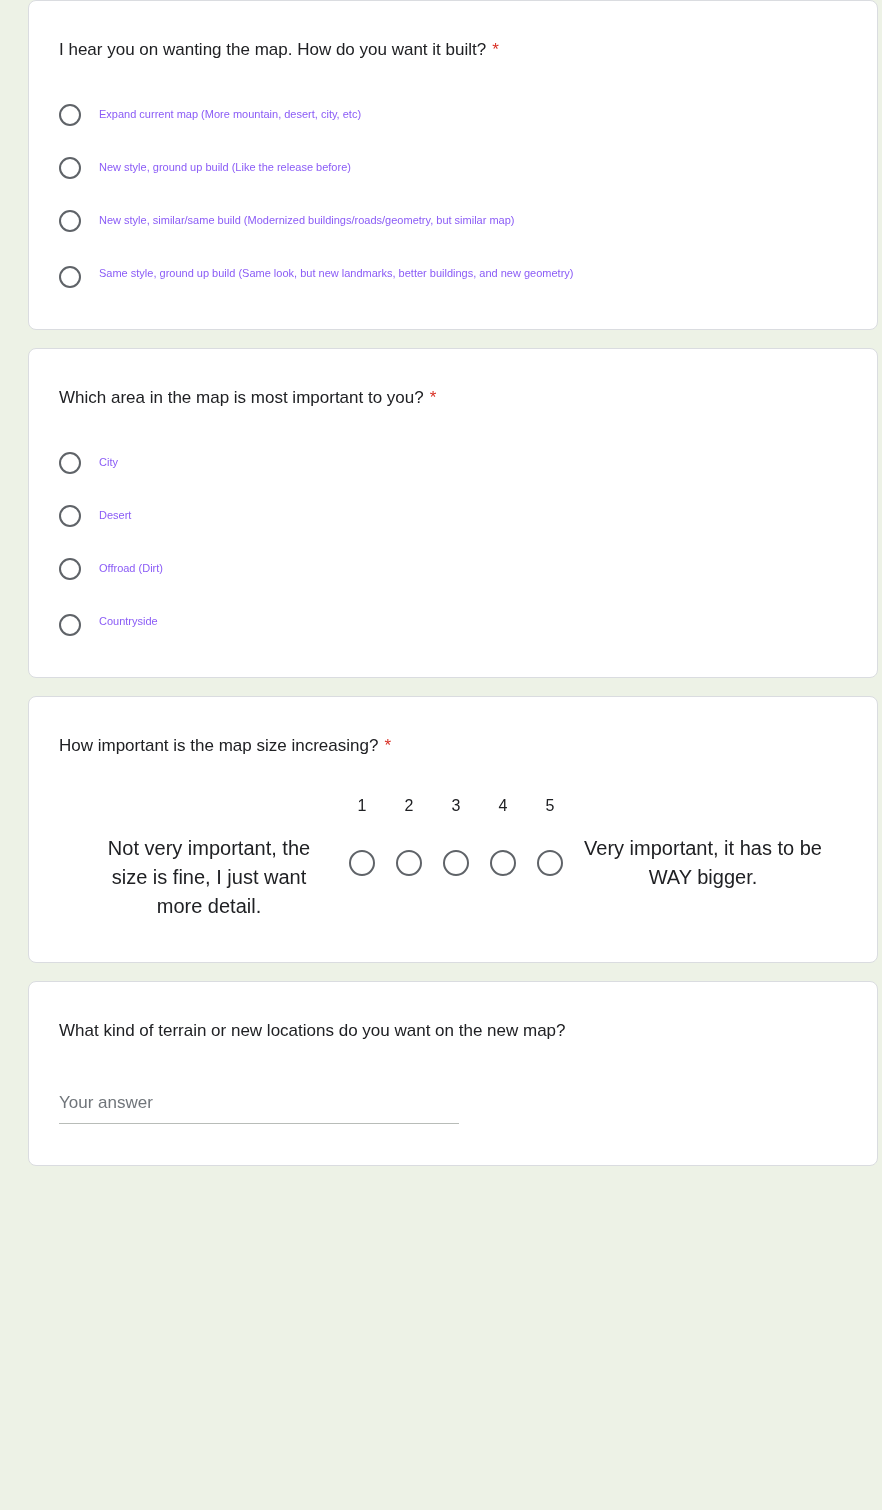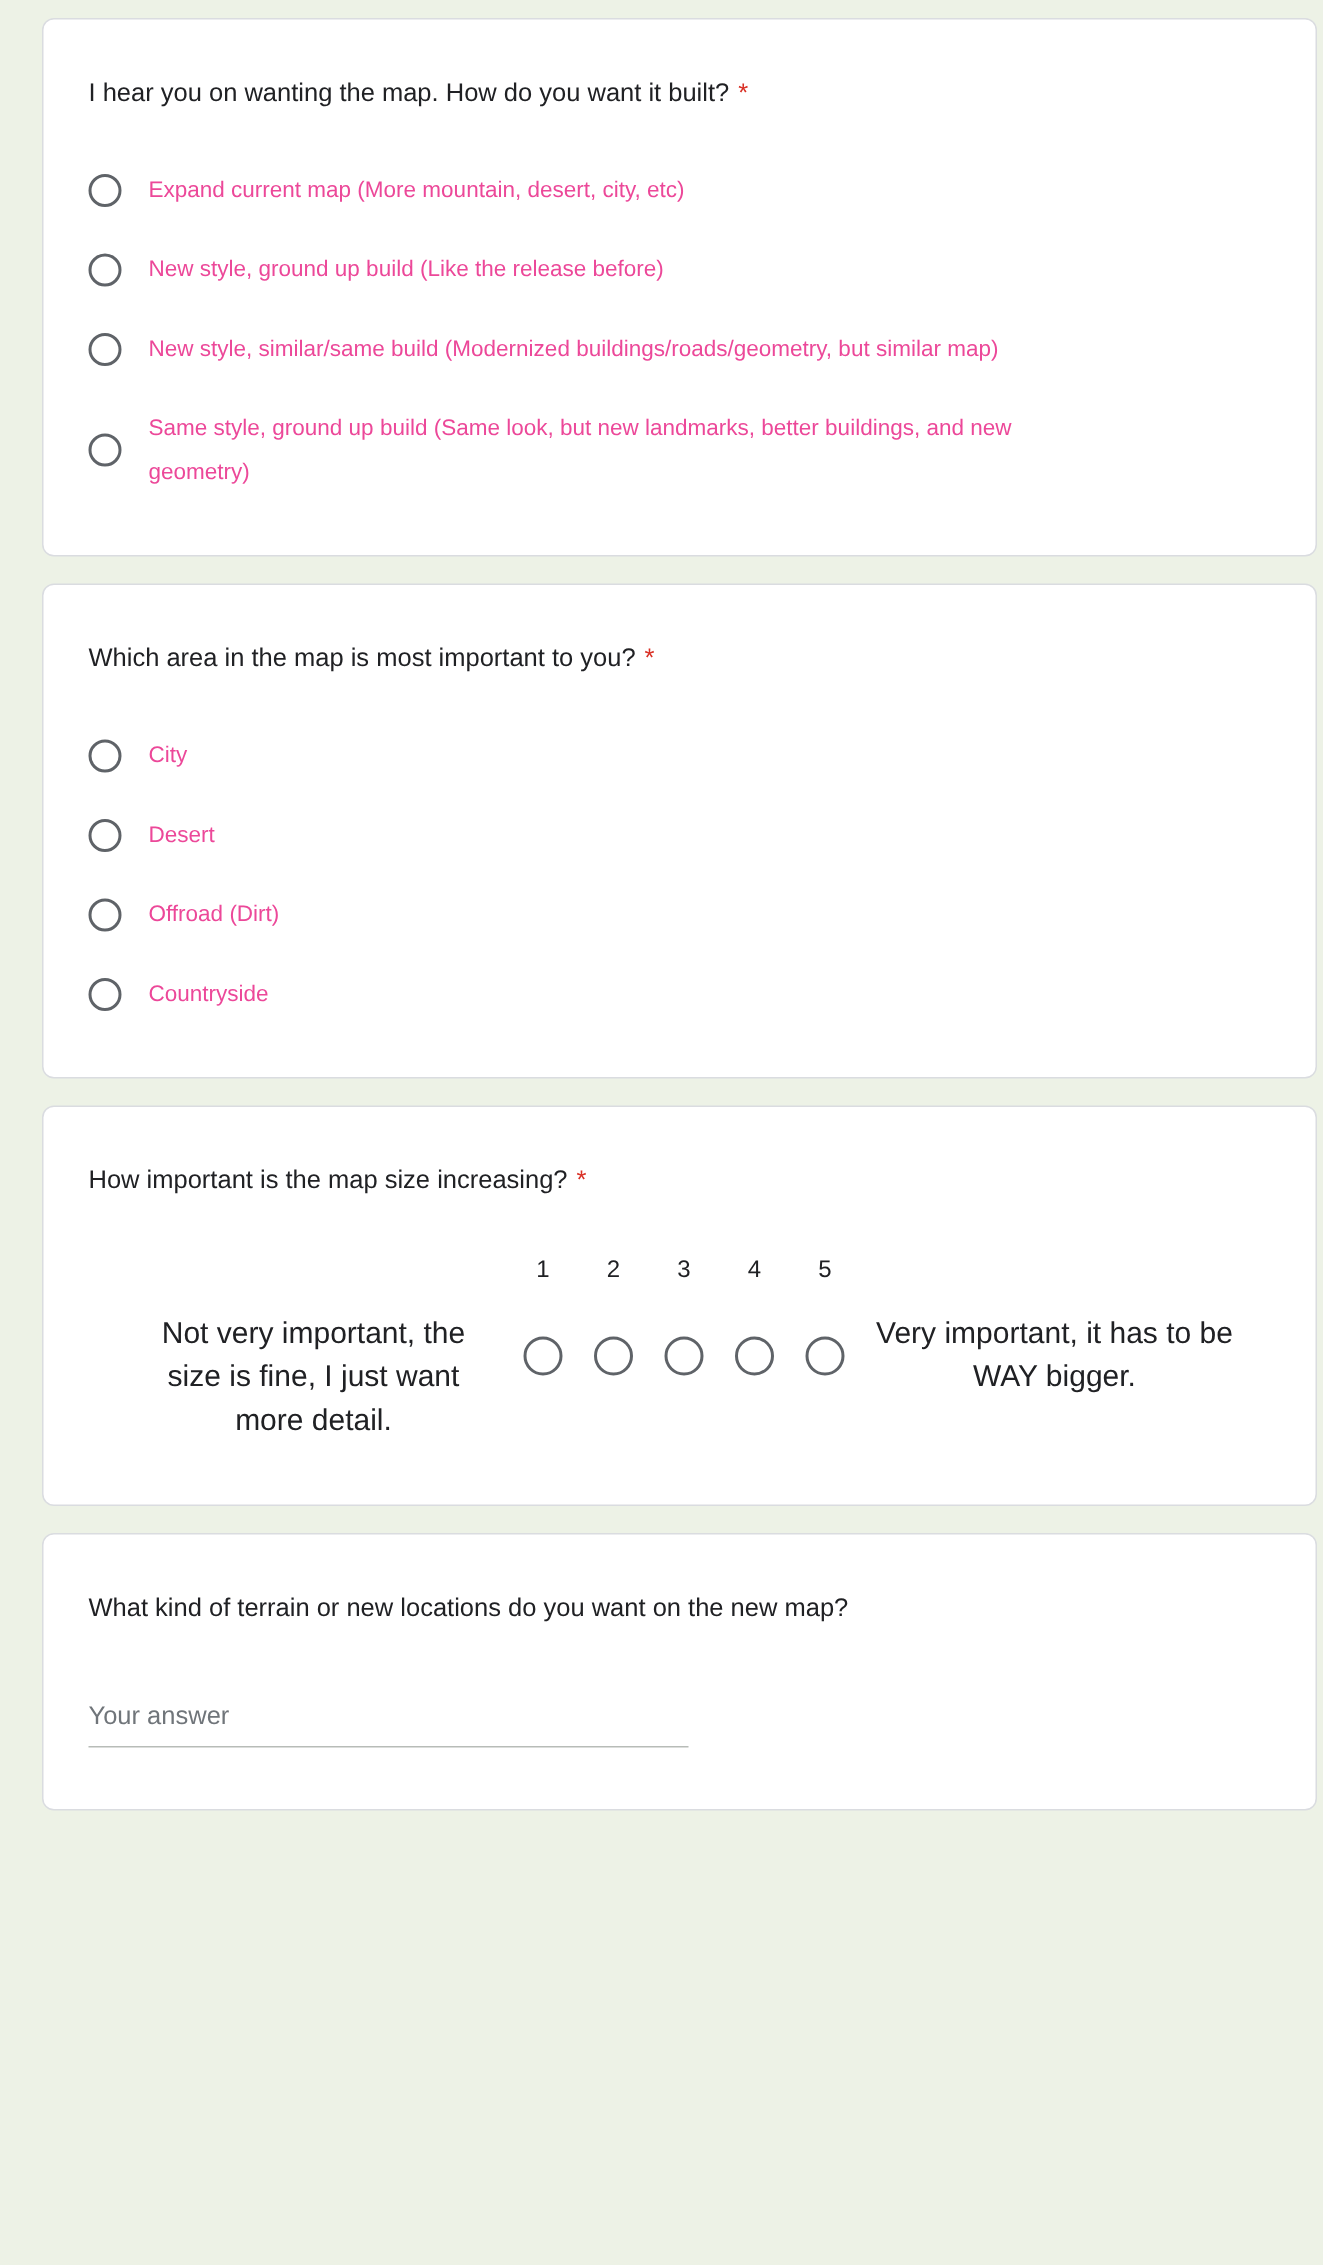--- a/index.html
+++ b/index.html
@@ -7,21 +7,21 @@
   body {
     font-family: "Liberation Sans", "DejaVu Sans", sans-serif;
     background: #edf2e6;
   }
   .page {
     width: 882px;
     height: 1510px;
     background: #edf2e6;
     overflow: hidden;
     position: relative;
-    padding-top: 12px;
+    padding-top: 0;
   }
   .card {
     width: 850px;
     margin-left: 28px;
     margin-bottom: 18px;
     background: #ffffff;
     border: 1px solid #dadce0;
     border-radius: 8px;
     padding: 37px 24px 41px 30px;
   }
@@ -34,34 +34,34 @@
   .req {
     color: #d93025;
     margin-left: 6px;
   }
   .option-row {
     display: flex;
     align-items: center;
     margin-bottom: 24px;
     cursor: pointer;
   }
-  .option-row:last-child { margin-bottom: 0; }
+  .option-row:last-child { margin-bottom: 0; align-items: flex-end; }
   .radio {
     width: 22px;
     height: 22px;
     border: 2px solid #5f6368;
     border-radius: 50%;
     flex-shrink: 0;
     margin-right: 18px;
     background: #fff;
   }
   .option-label {
-    font-size: 15px;
+    font-size: 11px;
     line-height: 29px;
-    color: #ec4899;
+    color: #8b5cf6;
     max-width: 622px;
   }
   
   .scale-wrap {
     display: flex;
     justify-content: center;
     gap: 20px;
     margin-top: 8px;
   }
   .scale-side {

